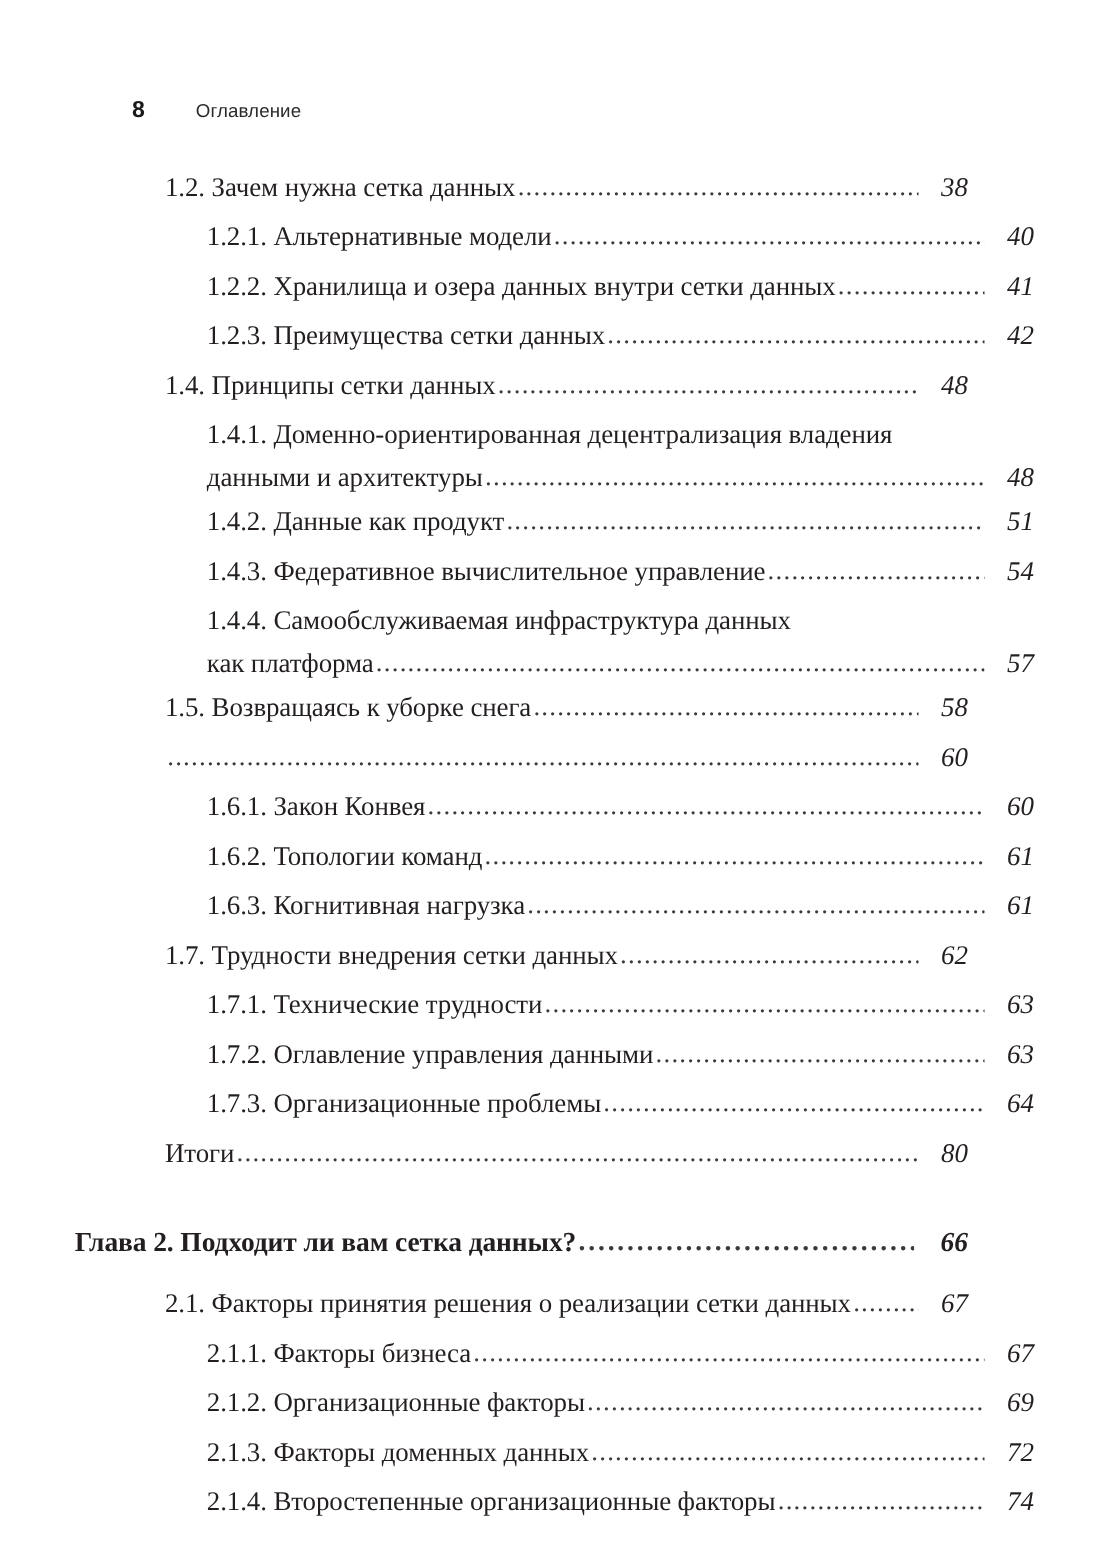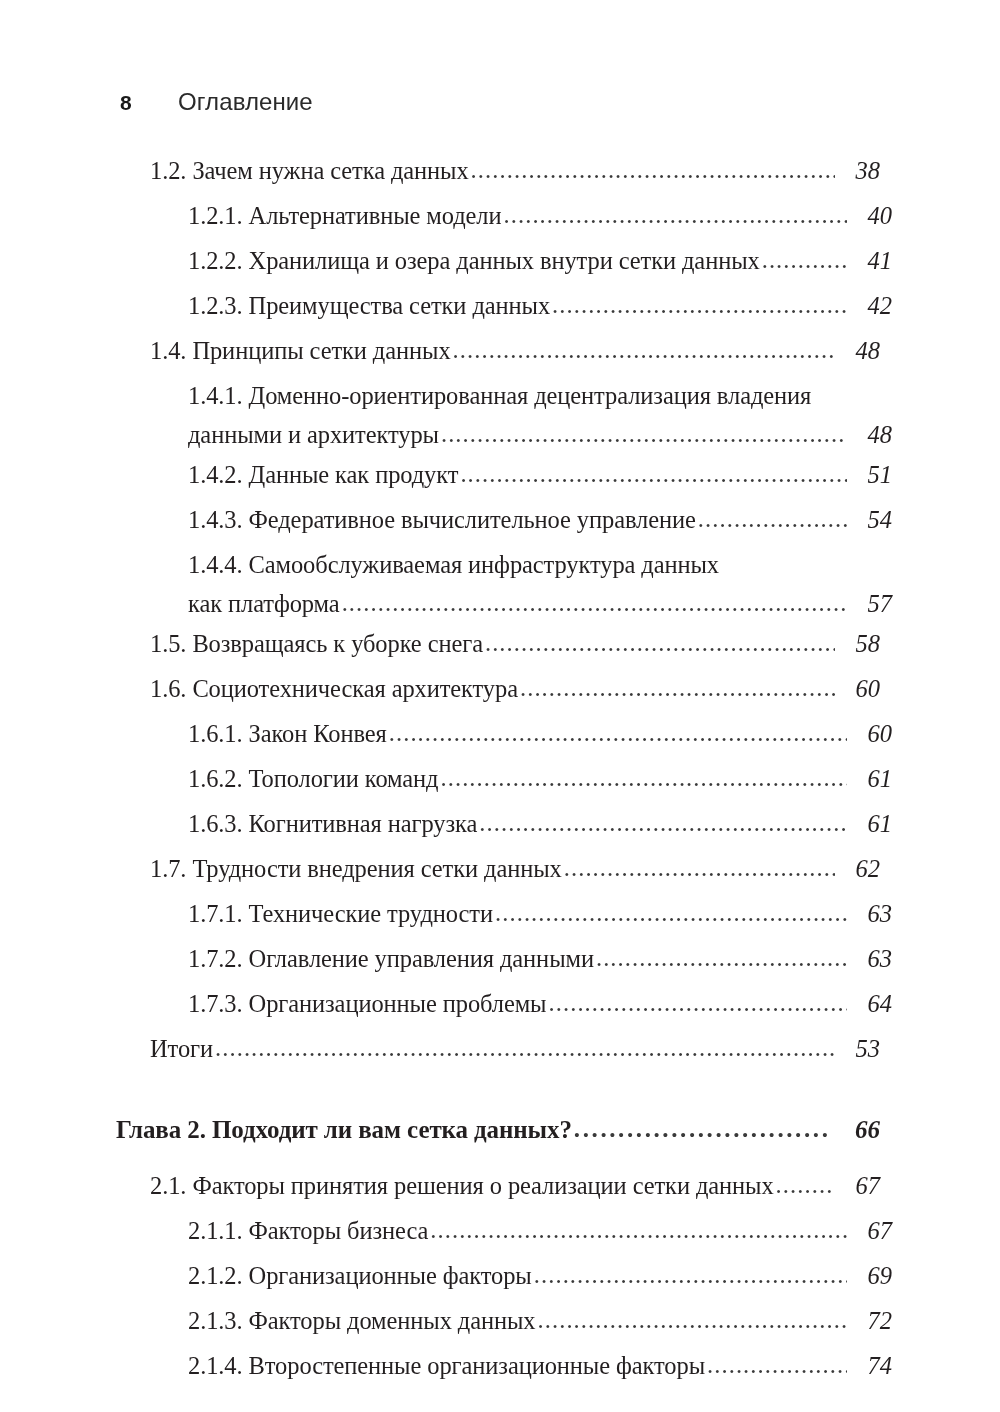--- a/index.html
+++ b/index.html
@@ -28,21 +28,21 @@
     font-family: "Liberation Sans", "DejaVu Sans", sans-serif;
   }
   .running-head .folio {
     font-size: 21px;
     font-weight: bold;
     color: #1a1a1a;
     width: 58px;
     letter-spacing: 0.2px;
   }
   .running-head .head-title {
-    font-size: 24px;
+    font-size: 17px;
     font-weight: normal;
     color: #2a2a2a;
     letter-spacing: 0.1px;
   }
 
   
   .toc {
     position: absolute;
     left: 0;
     top: 148px;
@@ -89,23 +89,23 @@
     font-variant-numeric: lining-nums;
     font-style: italic;
   }
 
   
   .toc-line.cont {
     line-height: 34px;
   }
 
   
-  .lvl-chapter { padding-left: 116px; padding-right: 120px; }
+  .lvl-chapter { padding-left: 68px; padding-right: 120px; }
   .lvl-1       { padding-left: 150px; }
-  .lvl-2       { padding-left: 188px; padding-right: 108px; }
+  .lvl-2       { padding-left: 188px; padding-right: 60px; }
 
   
   .lvl-chapter .toc-line {
     font-weight: bold;
     font-size: 25px;
     line-height: 46px;
   }
   .lvl-chapter .toc-line .leader {
     letter-spacing: 2.6px;
     font-weight: bold;
@@ -204,21 +204,20 @@
     </div>
     <div class="toc-entry lvl-1">
       <div class="toc-line">
         <span class="txt">1.5. Возвращаясь к уборке снега</span>
         <span class="leader"></span>
         <span class="page">58</span>
       </div>
     </div>
     <div class="toc-entry lvl-1">
       <div class="toc-line">
-        <span class="txt">1.6. Социотехническая архитектура</span>
         <span class="leader"></span>
         <span class="page">60</span>
       </div>
     </div>
     <div class="toc-entry lvl-2">
       <div class="toc-line">
         <span class="txt">1.6.1. Закон Конвея</span>
         <span class="leader"></span>
         <span class="page">60</span>
       </div>
@@ -262,21 +261,21 @@
       <div class="toc-line">
         <span class="txt">1.7.3. Организационные проблемы</span>
         <span class="leader"></span>
         <span class="page">64</span>
       </div>
     </div>
     <div class="toc-entry lvl-1">
       <div class="toc-line">
         <span class="txt">Итоги</span>
         <span class="leader"></span>
-        <span class="page">53</span>
+        <span class="page">80</span>
       </div>
     </div>
     <div class="chapter-gap-before"></div>
     <div class="toc-entry lvl-chapter">
       <div class="toc-line">
         <span class="txt">Глава 2. Подходит ли вам сетка данных?</span>
         <span class="leader"></span>
         <span class="page">66</span>
       </div>
     </div>

